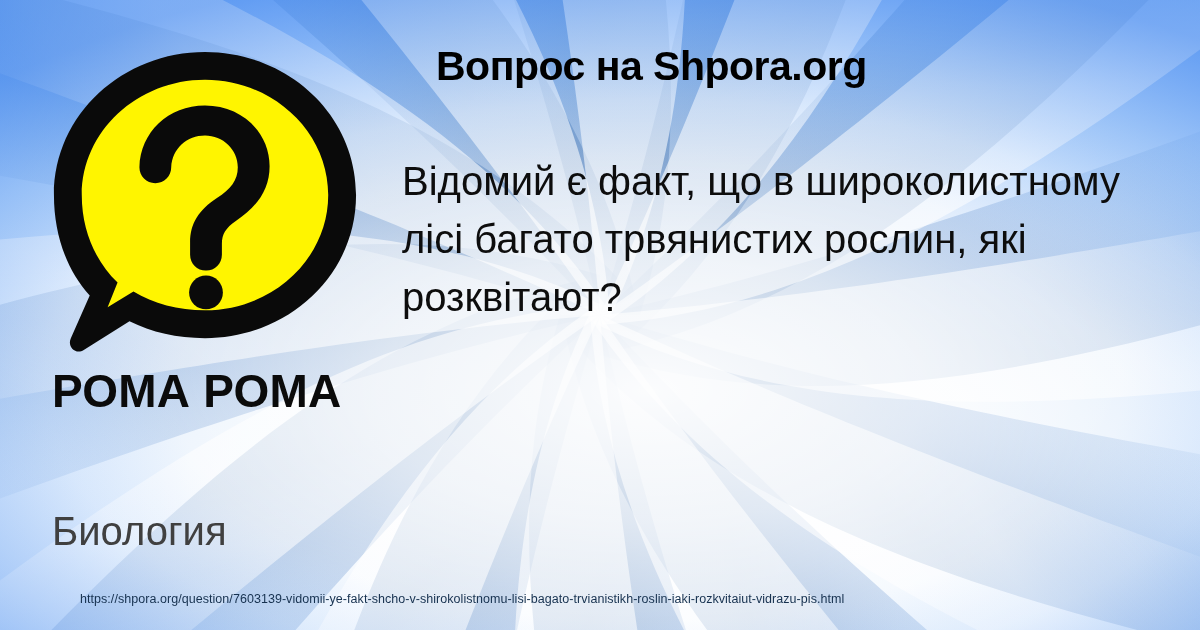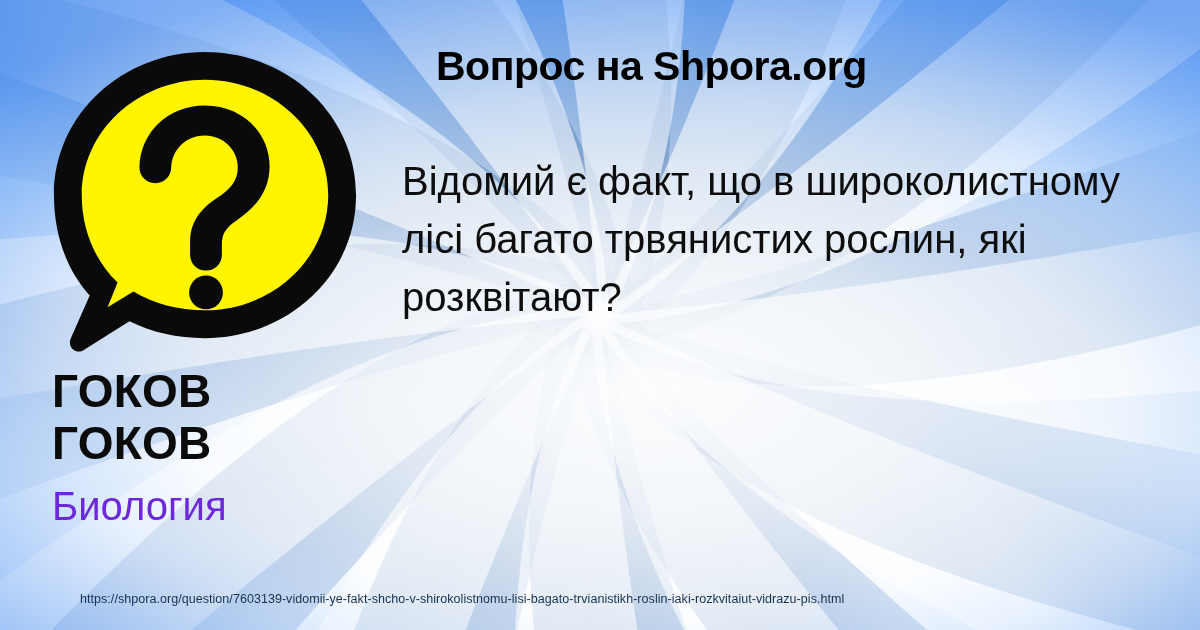--- a/index.html
+++ b/index.html
@@ -86,26 +86,26 @@
     font-size: 46px;
     font-weight: bold;
     line-height: 1.12;
     color: #0b0b0b;
     letter-spacing: 0.2px;
     word-break: break-word;
   }
   .subject {
     position: absolute;
     left: 52px;
-    top: 484px;
+    top: 509px;
     width: 330px;
     font-size: 40px;
     font-weight: normal;
     line-height: 1.12;
-    color: #6d28d9;
+    color: #404040;
   }
 
   
   .headline {
     position: absolute;
     left: 402px;
     top: 44px;
     width: 770px;
     font-size: 41px;
     font-weight: bold;
@@ -234,21 +234,21 @@
                  C 145 221 152 228 161 228
                  C 170 228 177 221 177 212
                  L 177 201
                  C 177 191 181 185 191 178
                  C 212 164 225 147 225 123
                  C 225 88 196 62 160 62 Z" fill="#0a0a0a"></path>
         <circle cx="161" cy="250" r="17" fill="#0a0a0a"></circle>
       </svg>
     </div>
 
-    <div class="author">ГОКОВ ГОКОВ</div>
+    <div class="author">РОМА РОМА</div>
 
     <div class="subject">Биология</div>
 
     <div class="headline">Вопрос на Shpora.org</div>
 
     <div class="question">Відомий є факт, що в широколистному лісі багато трвянистих рослин, які розквітают?</div>
 
     <div class="url">https://shpora.org/question/7603139-vidomii-ye-fakt-shcho-v-shirokolistnomu-lisi-bagato-trvianistikh-roslin-iaki-rozkvitaiut-vidrazu-pis.html</div>
 
   </div>

